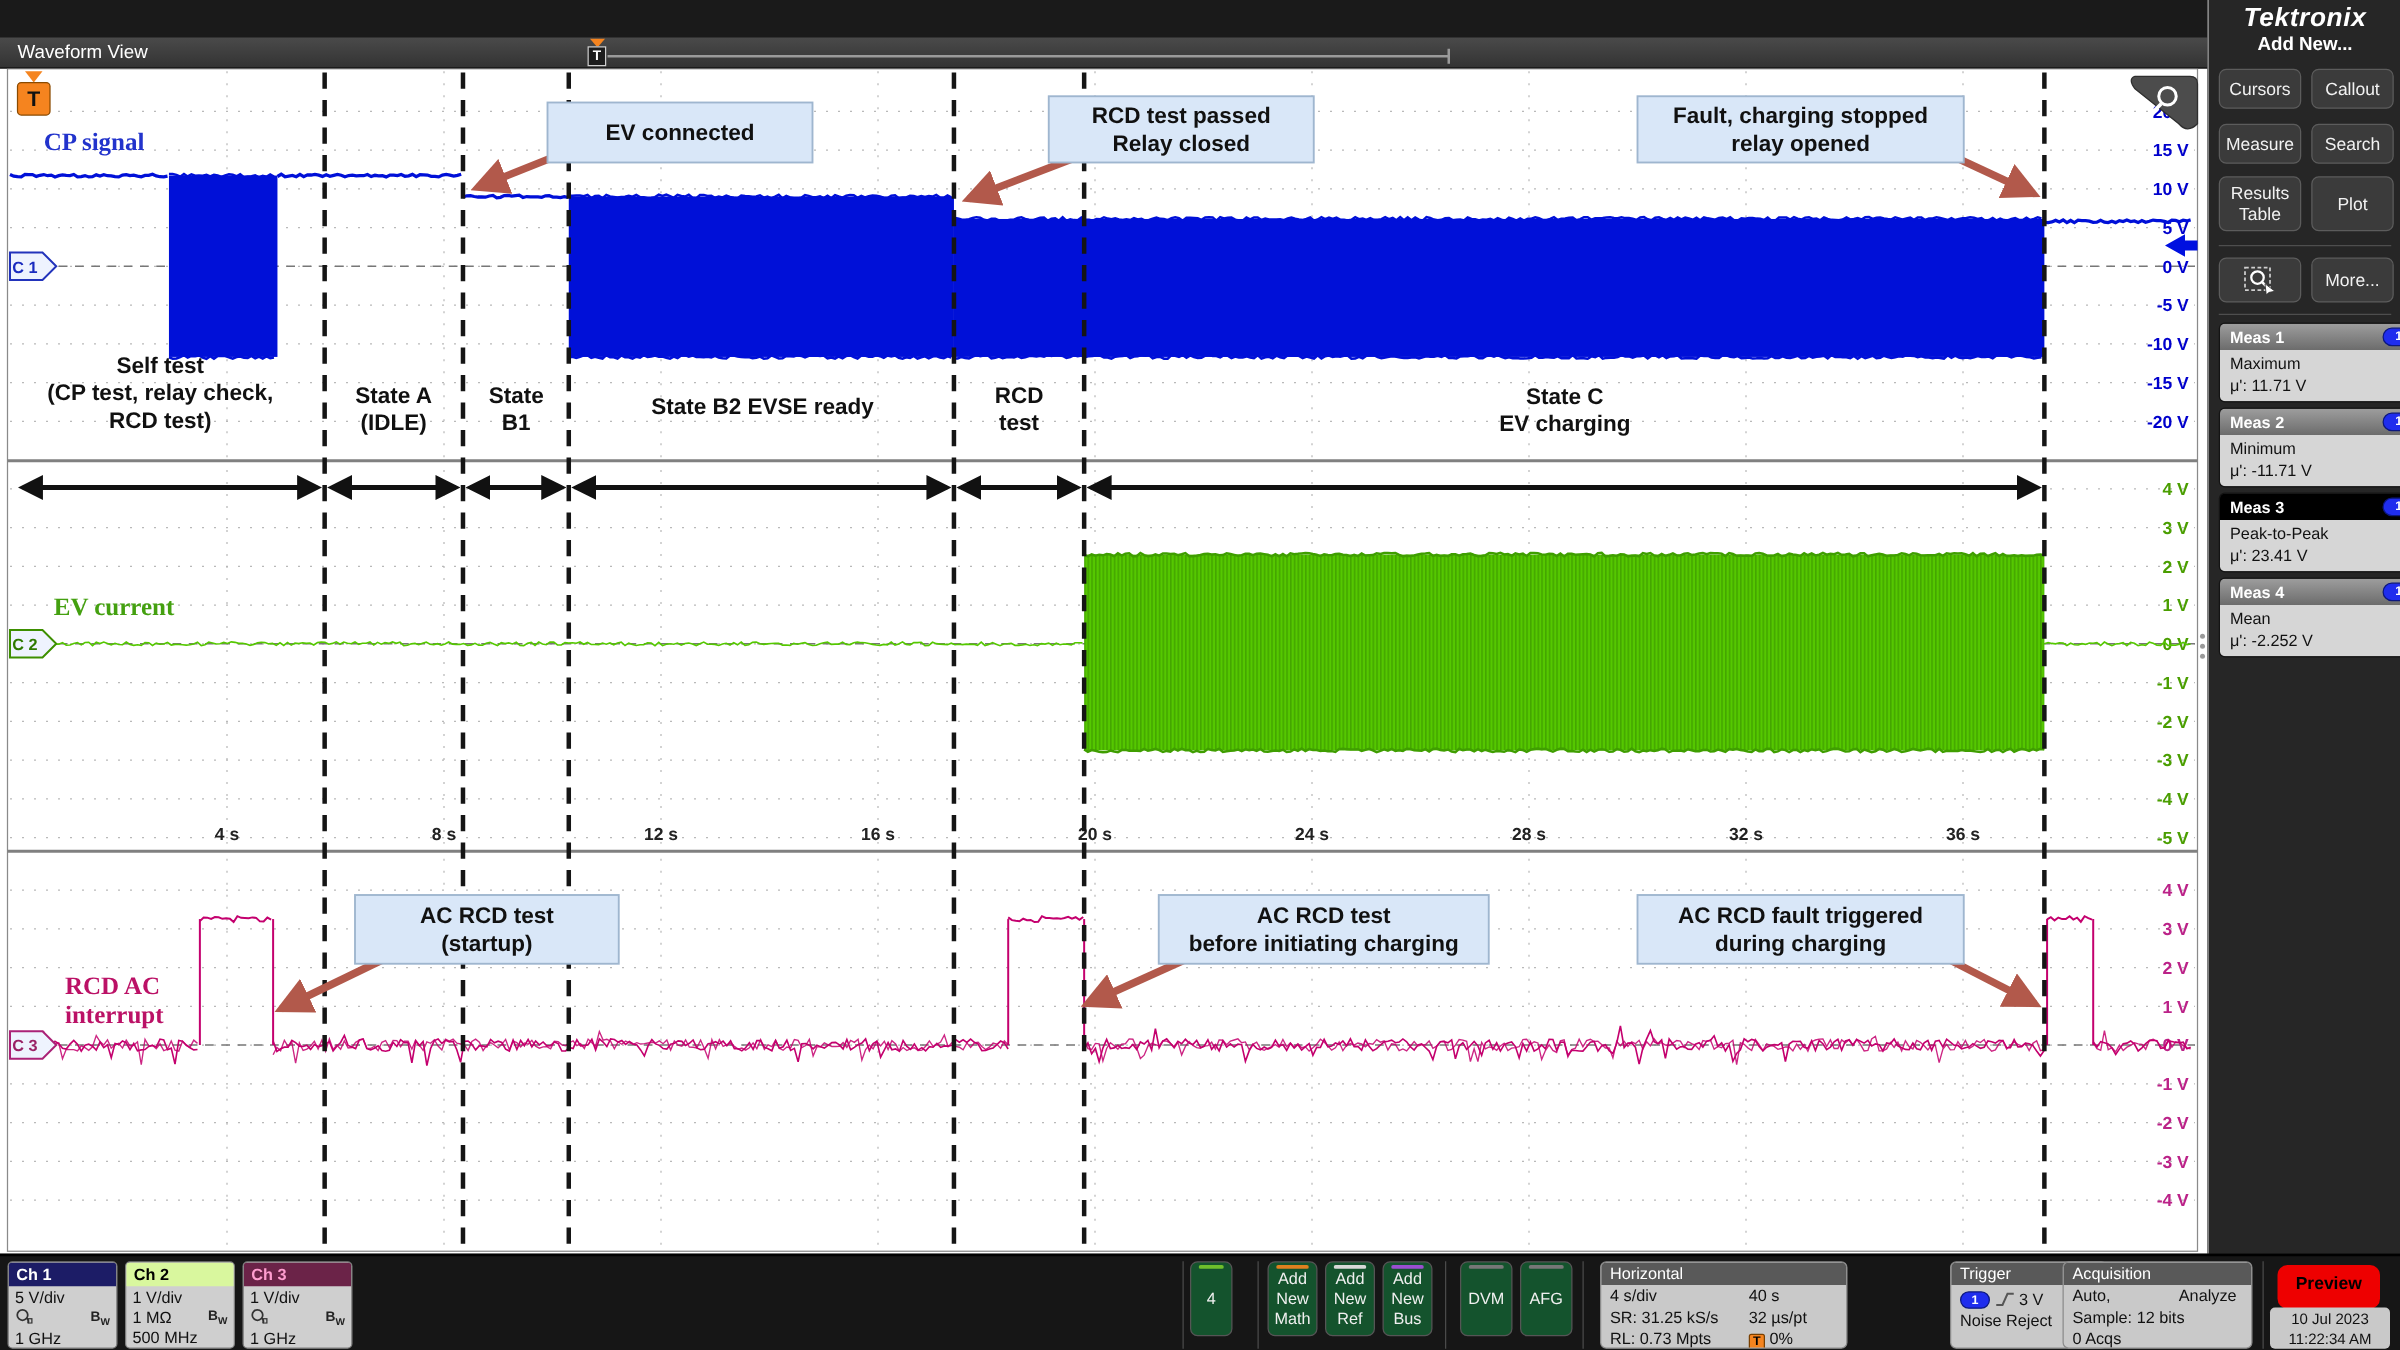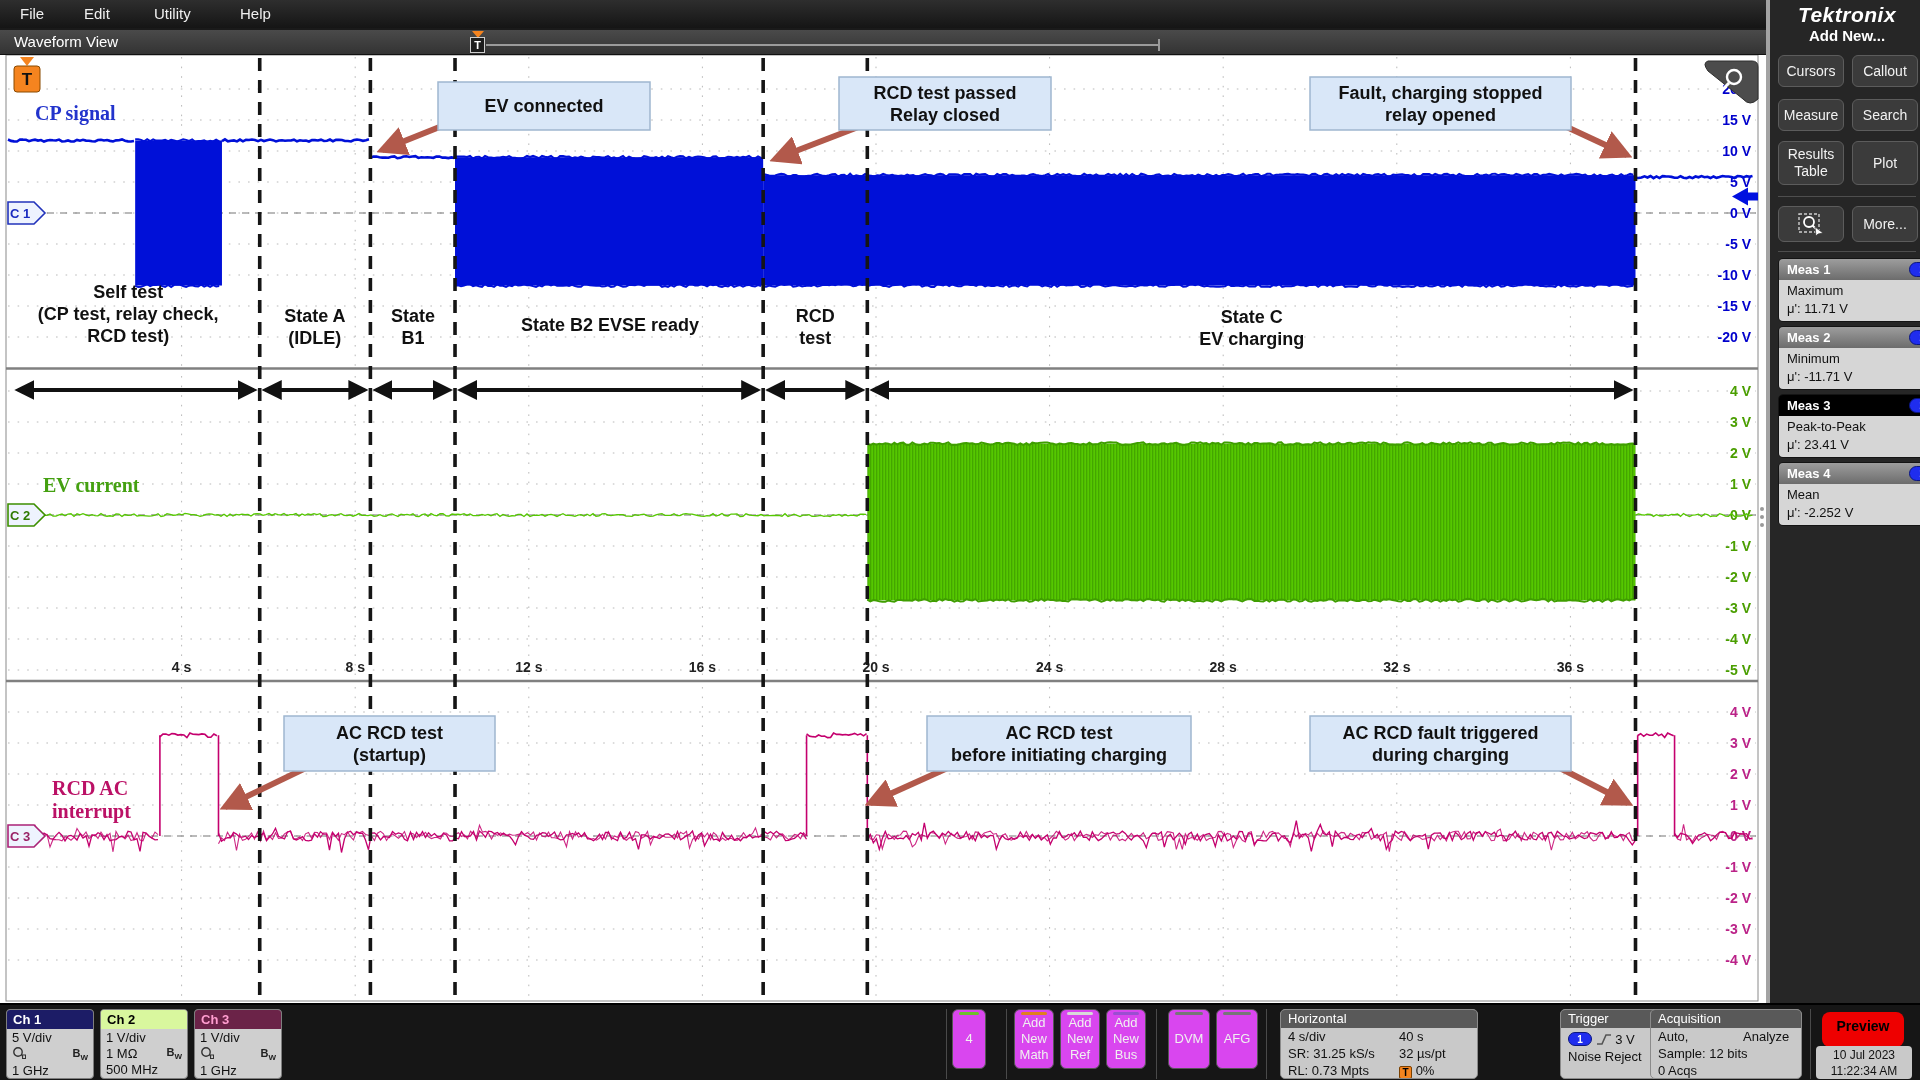--- a/index.html
+++ b/index.html
@@ -25,21 +25,21 @@
                font-weight:bold; text-align:center; line-height:14px; }
   .tmark-line { position:absolute; left:486px; top:14px; width:674px; height:0;
                 border-top:2px solid #9a9a9a; }
   .tmark-end { position:absolute; left:1158px; top:9px; width:2px; height:12px; background:#9a9a9a; }
 
   
   #plotwrap { position:absolute; left:0; top:55px; width:1766px; height:948px; background:#fff; }
 
   
   .panel { position:absolute; left:1766px; top:0; width:154px; height:1003px; background:#262626;
-           border-left:4px solid #a3a3a3; }
+           border-left:1px solid #a3a3a3; }
   .logo { position:absolute; left:0; top:3px; width:154px; text-align:center; color:#fff;
           font-size:21px; font-weight:bold; letter-spacing:.5px; font-style:italic; }
   .addnew { position:absolute; left:0; top:27px; width:154px; text-align:center; color:#fff;
             font-size:15px; font-weight:bold; }
   .pbtn { position:absolute; background:#3b3b3b; border:1px solid #5c5c5c; border-radius:6px;
           color:#f2f2f2; font-size:14px; display:flex; align-items:center; justify-content:center;
           text-align:center; white-space:pre-line; line-height:17px; cursor:pointer; }
   .psep { position:absolute; left:8px; width:138px; height:1px; background:#4e4e4e; }
 
   .meas { position:absolute; left:8px; width:164px; border-radius:5px; overflow:hidden;
@@ -55,21 +55,21 @@
   
   .bottombar { position:absolute; left:0; top:1003px; width:1920px; height:77px; background:#161616;
                border-top:2px solid #000; }
   .chbadge { position:absolute; top:4px; width:88px; height:70px; border-radius:4px; overflow:hidden;
              background:#cfcfcf; border:1px solid #7e7e7e; cursor:pointer; }
   .chbadge .hd { height:19px; font-size:13px; font-weight:bold; padding-left:6px; line-height:19px; }
   .chbadge .bd { padding:1px 5px 0 5px; font-size:13px; line-height:16px; color:#111; position:relative; }
   .bw { position:absolute; right:5px; bottom:13px; font-size:11px; font-weight:bold; color:#222; }
   .bw sub { font-size:8px; }
 
-  .dbtn { position:absolute; top:4px; height:60px; background:#d946ef; border:1px solid #555;
+  .dbtn { position:absolute; top:4px; height:60px; background:#14532d; border:1px solid #555;
           border-radius:6px; color:#f0f0f0; font-size:13px; display:flex; flex-direction:column;
           align-items:center; justify-content:center; text-align:center; line-height:16px;
           white-space:pre-line; cursor:pointer; }
   .dbtn .stripe { position:absolute; top:2px; left:6px; right:6px; height:3px; border-radius:2px; }
   .vsep { position:absolute; top:4px; width:1px; height:70px; background:#4a4a4a; }
 
   .infobox { position:absolute; top:4px; height:70px; background:#c9c9c9; border:1px solid #8b8b8b;
              border-radius:5px; overflow:hidden; font-size:13px; color:#111; }
   .infobox .hd { height:18px; background:#595959; color:#fff; padding-left:7px; line-height:18px;
                  font-size:13px; }
@@ -87,26 +87,20 @@
              line-height:28px; cursor:pointer; }
   .datetime { position:absolute; left:1816px; top:41px; width:96px; height:33px; background:#c9c9c9;
               border-radius:4px; color:#111; font-size:12px; text-align:center; line-height:16px;
               padding-top:1px; }
 </style>
 </head>
 <body>
 
 <div class="screen">
 
-  <div class="menubar">
-    <div class="menu-item" style="left:14px">File</div>
-    <div class="menu-item" style="left:78px">Edit</div>
-    <div class="menu-item" style="left:148px">Utility</div>
-    <div class="menu-item" style="left:234px">Help</div>
-  </div>
 
   <div class="titlebar">
     <span class="vtitle">Waveform View</span>
     <div class="tmark-tri"></div>
     <div class="tmark-box">T</div>
     <div class="tmark-line"></div>
     <div class="tmark-end"></div>
   </div>
 
   <div id="plotwrap">

